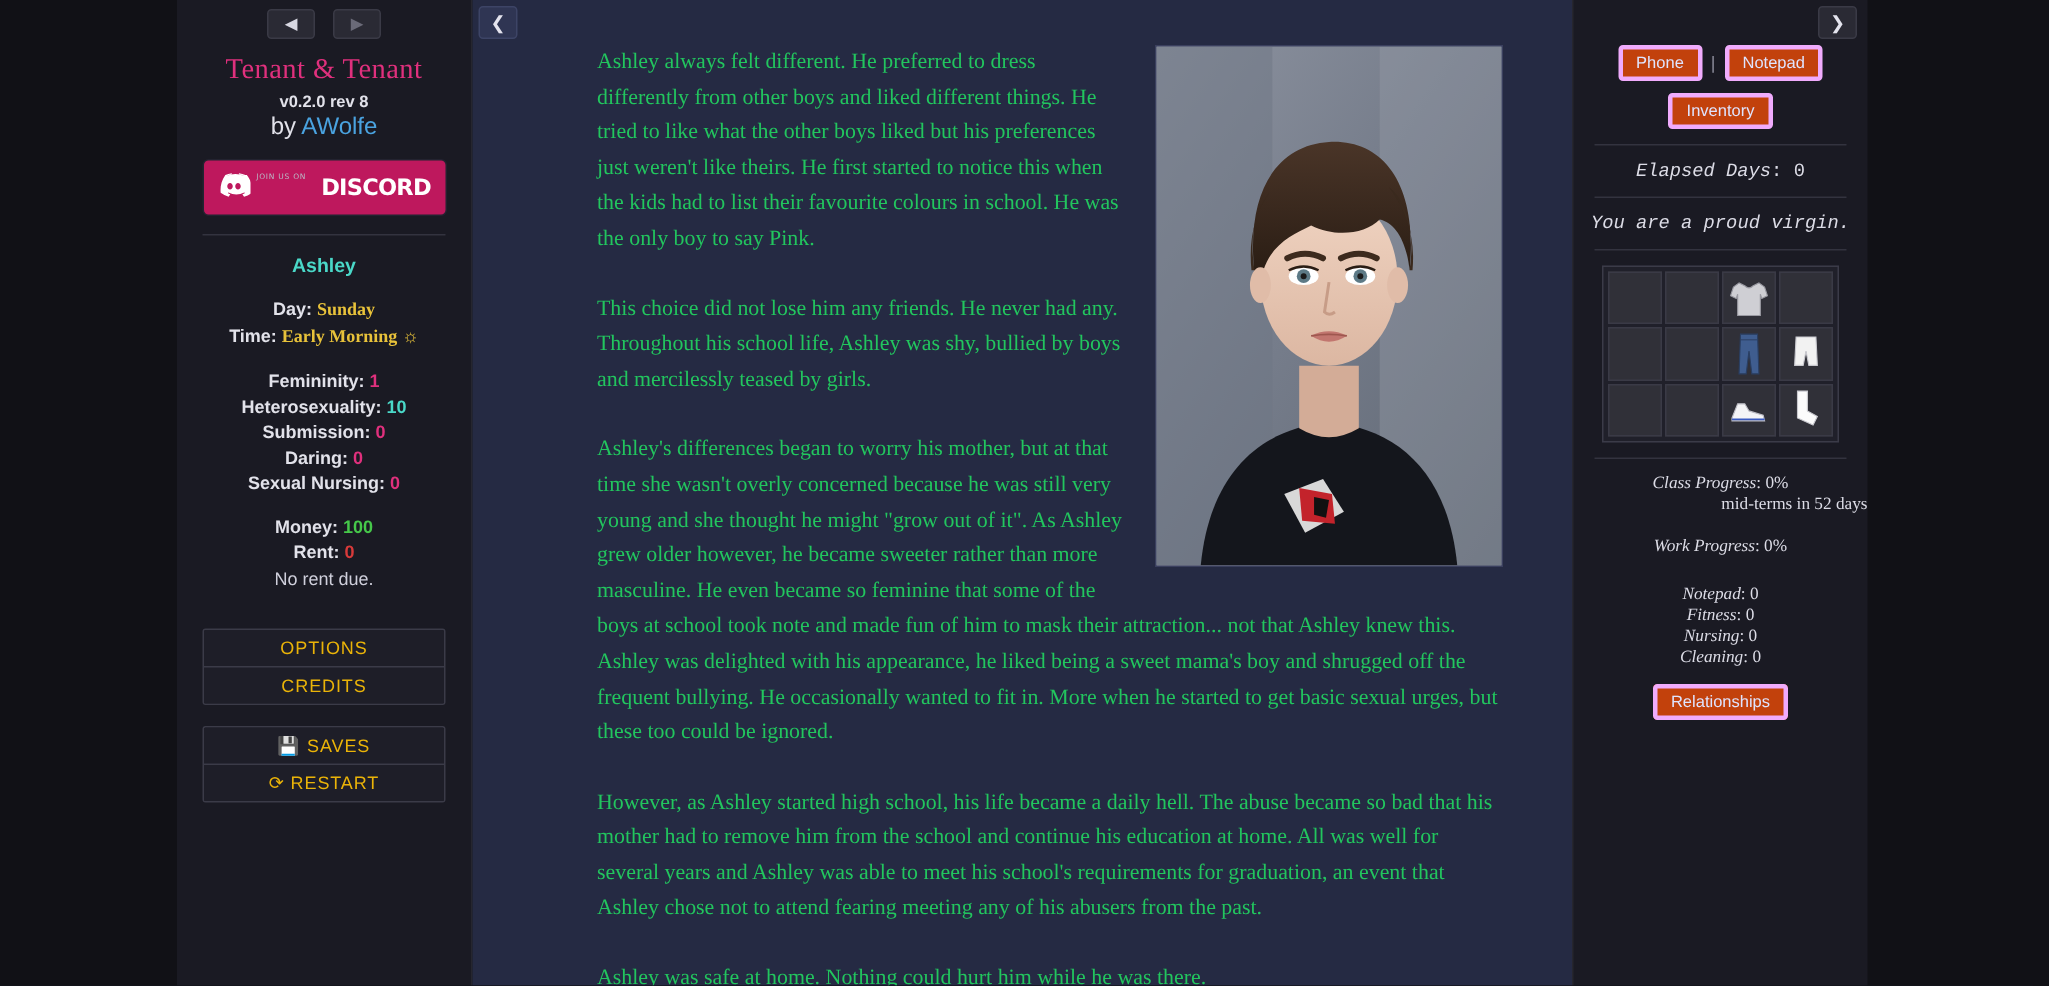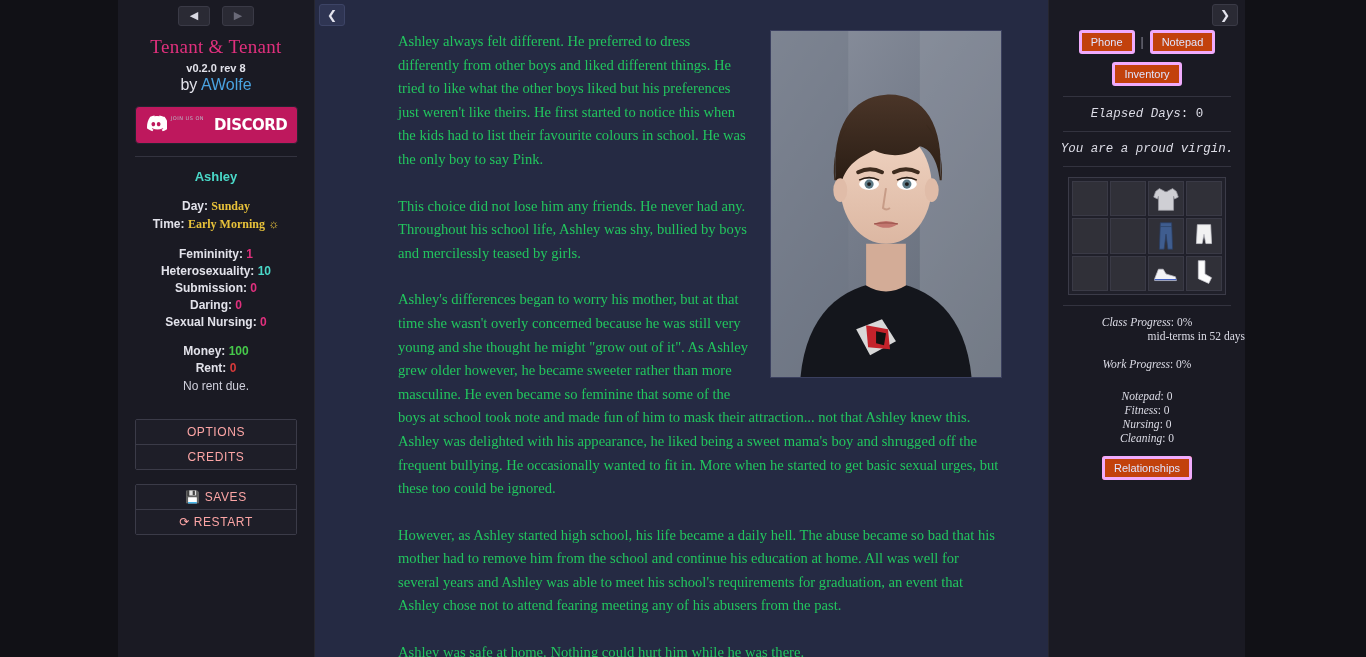--- a/index.html
+++ b/index.html
@@ -145,21 +145,21 @@
   .menu-box {
     margin: 0 17px;
     border: 1px solid #3b3b48;
     border-radius: 2px;
     overflow: hidden;
   }
   .menu-item {
     text-align: center;
     font-size: 12px;
     font-family: "Liberation Sans", sans-serif;
-    color: #fca5a5;
+    color: #eab308;
     padding: 5px 0;
     cursor: pointer;
     background: #1e1e28;
     letter-spacing: .6px;
   }
   .menu-item + .menu-item { border-top: 1px solid #3b3b48; }
 
   
   .main {
     flex: 1 1 auto;

